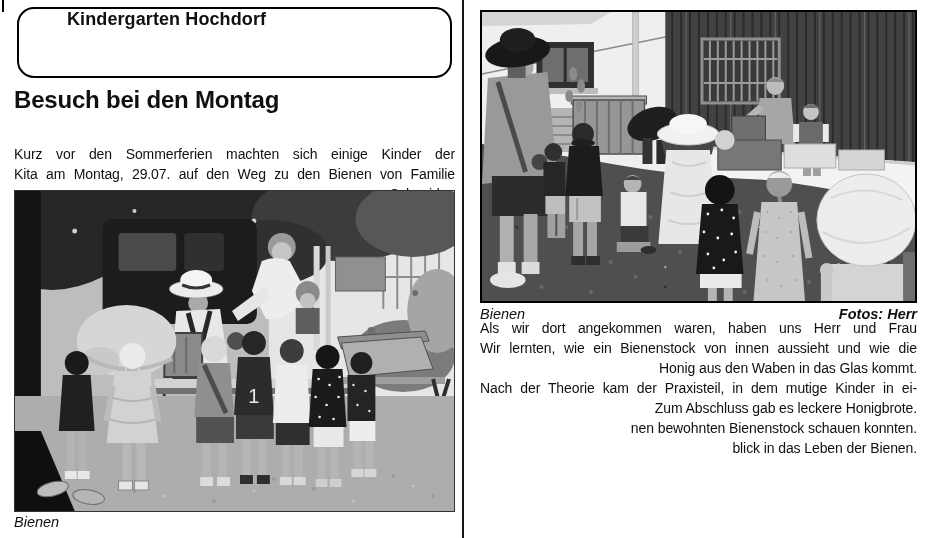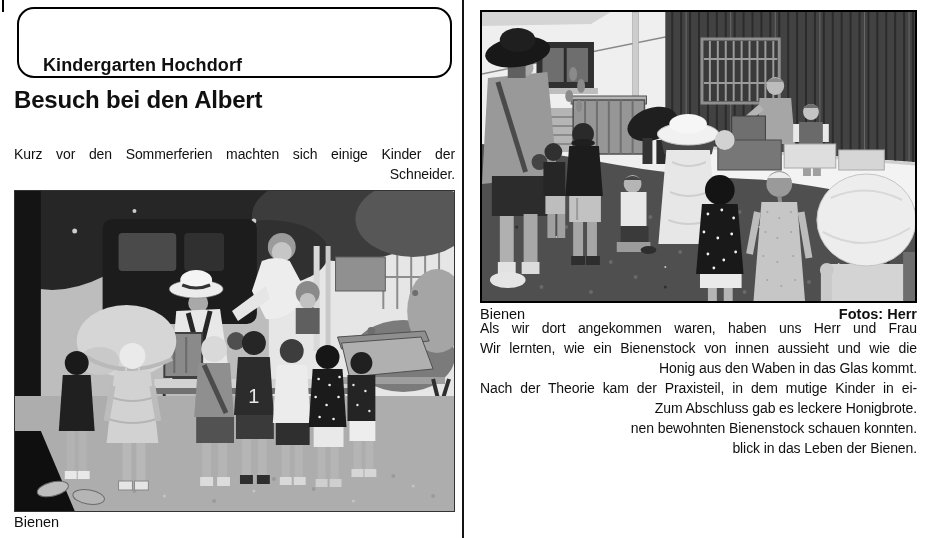--- a/index.html
+++ b/index.html
@@ -6,57 +6,58 @@
   body{background:#777;}
   .page{position:relative;width:926px;height:538px;background:#ffffff;overflow:hidden;
         font-family:"Liberation Sans",sans-serif;color:#101010;}
   .artifact{position:absolute;left:2px;top:0;width:2px;height:12px;background:#000;}
   .divider{position:absolute;left:462px;top:0;width:2px;height:538px;background:#141414;}
 
   .col-left{position:absolute;left:14px;top:0;width:441px;height:538px;}
   .col-right{position:absolute;left:480px;top:0;width:437px;height:538px;}
 
   .header-box{position:absolute;top:7px;left:3px;width:435px;height:71px;box-sizing:border-box;
-              border:2.5px solid #000;border-radius:17px;display:flex;align-items:flex-end;
-              padding-left:24px;font-size:18px;font-weight:700;letter-spacing:0.1px;}
+              border:2.5px solid #000;border-radius:17px;display:flex;align-items:flex-start;
+              padding-left:48px;font-size:18px;font-weight:700;letter-spacing:0.1px;}
   h1.headline{position:absolute;top:86px;left:0;margin:0;font-size:24px;font-weight:700;
               letter-spacing:-0.2px;}
   .bodytext{font-size:14px;line-height:20px;letter-spacing:-0.1px;}
   .intro{position:absolute;top:116px;left:0;width:441px;margin-top:28px;}
   .article-body{position:absolute;top:318px;left:0;width:437px;}
   .line{text-align:right;white-space:normal;}
   .line.just{text-align:justify;text-align-last:justify;}
 
   figure{margin:0;padding:0;}
   .photo-left{position:absolute;top:190px;left:0;width:441px;height:322px;box-sizing:border-box;
               border:1px solid #333;background:#bdbdbd;}
   .photo-right{position:absolute;top:10px;left:0;width:437px;height:293px;box-sizing:border-box;
                border:2px solid #000;background:#efefef;}
   .photo-left svg,.photo-right svg{display:block;width:100%;height:100%;}
 
-  .caption{font-size:14.5px;}
+  .caption{font-size:14.5px;font-style:italic;}
   .caption-left{position:absolute;top:514px;left:0;}
   .caption-row{position:absolute;top:306px;left:0;width:437px;display:flex;
                justify-content:space-between;}
   .credit{font-weight:700;}
 </style>
 </head>
 <body>
 
 <div class="page">
   <div class="artifact"></div>
   <div class="divider"></div>
 
   <div class="col-left">
     <div class="header-box">
       <span>Kindergarten Hochdorf</span>
     </div>
-    <h1 class="headline">Besuch bei den Albert</h1>
+    <h1 class="headline">Besuch bei den Montag</h1>
     <div class="bodytext intro">
       <div class="line just">Kurz vor den Sommerferien machten sich einige Kinder der</div>
+      <div class="line just">Kita am Montag, 29.07. auf den Weg zu den Bienen von Familie</div>
       <div class="line">Schneider.</div>
     </div>
 
     <figure class="photo-left" aria-label="Schwarzweissfoto: Kinder stehen mit dem Ruecken zur Kamera um einen Tisch im Garten; ein Imker mit Strohhut zeigt eine Bienenwabe, daneben eine Frau am Tisch, dunkler Wagen und Baeume im Hintergrund">
       <svg viewBox="0 0 441 320" preserveAspectRatio="none">
         <rect width="441" height="320" fill="#bdbdbd"></rect>
         <rect x="255" y="0" width="186" height="215" fill="#e6e6e6"></rect>
         <g stroke="#8d8d8d" stroke-width="2">
           <line x1="370" y1="58" x2="370" y2="118"></line>
             <line x1="384" y1="56" x2="384" y2="118"></line>

